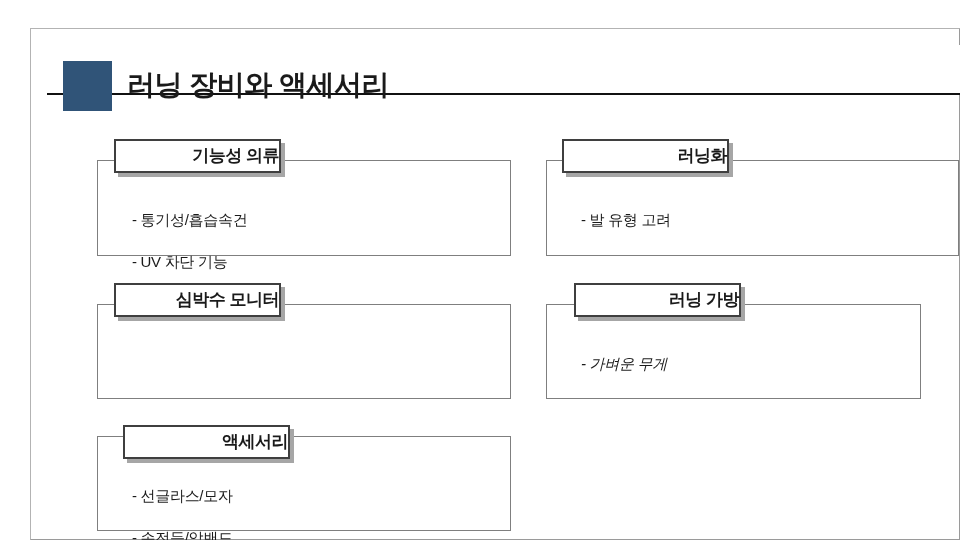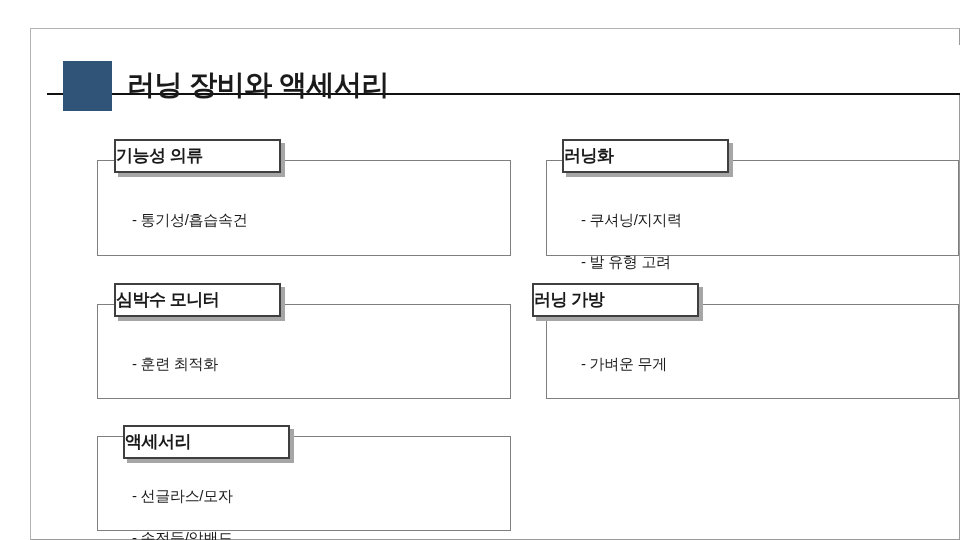--- a/index.html
+++ b/index.html
@@ -48,74 +48,73 @@
     border: 1px solid #7f7f7f;
     background: #ffffff;
     padding: 30px 0 0 18px;
   }
   .header-box {
     position: absolute;
     width: 167px; height: 34px;
     background: #ffffff;
     border: 2px solid #3f3f3f;
     box-shadow: 4px 4px 0 #a6a6a6;
-    text-align: left;
+    text-align: right;
     line-height: 30px;
     font-size: 17px;
     font-weight: bold;
     letter-spacing: -0.5px;
     z-index: 2;
   }
   .bullet-item {
     font-size: 15px;
     line-height: 26px;
     letter-spacing: -0.3px;
     white-space: nowrap;
   }
   
   .g0 .content-box { left: 34px;  top: 99px;  width: 414px; height: 96px; }
   .g0 .header-box  { left: 51px;  top: 78px; }
   .g1 .content-box { left: 483px; top: 99px;  width: 413px; height: 96px; }
   .g1 .header-box  { left: 499px; top: 78px; }
   .g2 .content-box { left: 34px;  top: 243px; width: 414px; height: 95px; }
   .g2 .header-box  { left: 51px;  top: 222px; }
-  .g3 .content-box { left: 483px; top: 243px; width: 413px; height: 95px; }
-  .g3 .header-box  { left: 469px; top: 222px; }
+  .g3 .content-box { left: 483px; top: 243px; width: 375px; height: 95px; font-style: italic; }
+  .g3 .header-box  { left: 511px; top: 222px; }
   .g4 .content-box { left: 34px;  top: 375px; width: 414px; height: 95px; }
   .g4 .header-box  { left: 60px;  top: 364px; }
 </style>
 </head>
 <body>
 
 <div class="slide-frame">
 
   <div class="title-bar">
     <div class="accent-square" style="background: rgb(48, 84, 120);"></div>
     <div class="page-title">러닝 장비와 액세서리</div>
   </div>
 
   <div class="group g0">
     <div class="header-box">기능성 의류</div>
     <div class="content-box">
       <div class="bullet-item">- 통기성/흡습속건</div>
+      <div class="bullet-item">- UV 차단 기능</div>
     </div>
   </div>
 
   <div class="group g1">
     <div class="header-box">러닝화</div>
     <div class="content-box">
-      <div class="bullet-item">- 쿠셔닝/지지력</div>
       <div class="bullet-item">- 발 유형 고려</div>
     </div>
   </div>
 
   <div class="group g2">
     <div class="header-box">심박수 모니터</div>
     <div class="content-box">
-      <div class="bullet-item">- 훈련 최적화</div>
     </div>
   </div>
 
   <div class="group g3">
     <div class="header-box">러닝 가방</div>
     <div class="content-box">
       <div class="bullet-item">- 가벼운 무게</div>
     </div>
   </div>
 

